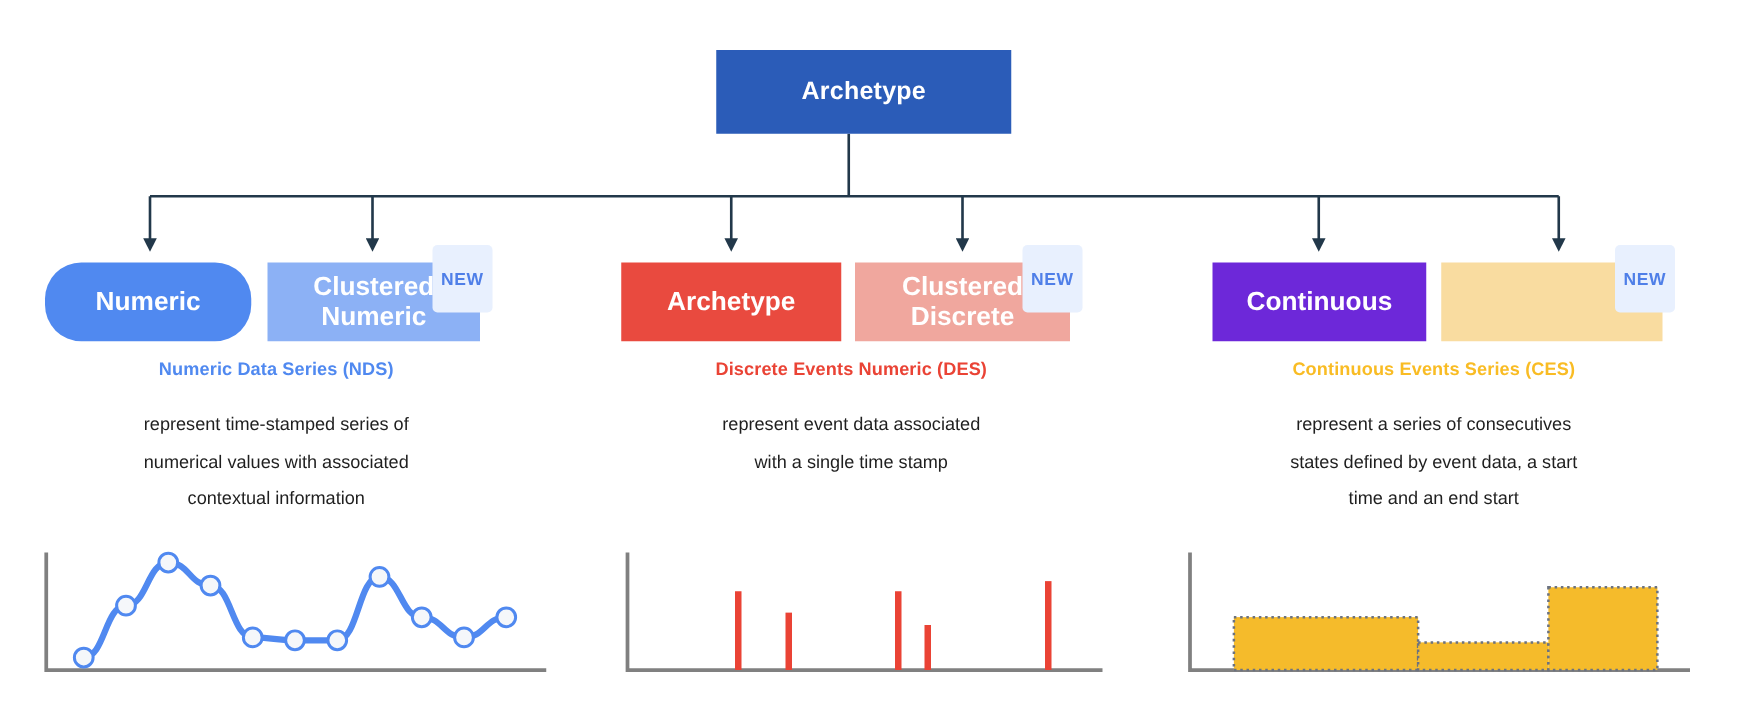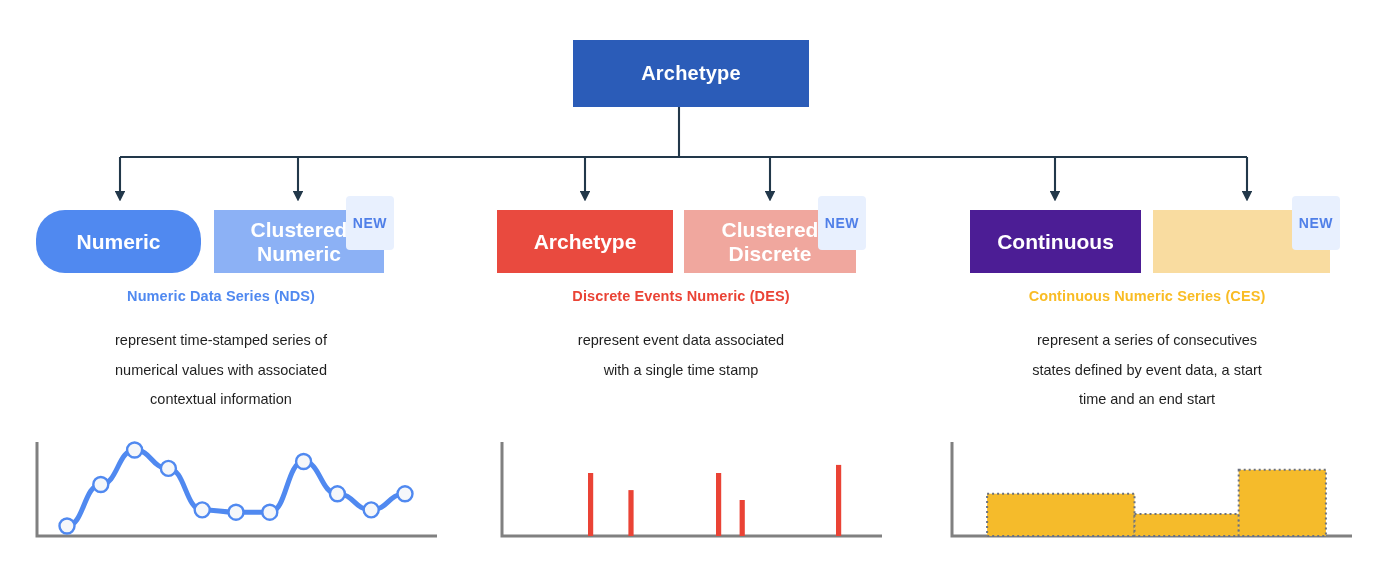--- a/index.html
+++ b/index.html
@@ -10,21 +10,21 @@
   .node{position:absolute;display:flex;align-items:center;justify-content:center;text-align:center;
         color:#ffffff;font-weight:bold;line-height:1.12;box-sizing:border-box;}
 
   #root-node{left:573px;top:40px;width:236px;height:67px;background:#2B5CB8;font-size:20px;letter-spacing:.2px;}
 
   .lvl2{height:63px;font-size:21px;}
   #node-numeric{left:36px;top:210px;width:165px;background:#5089F0;border-radius:29px;}
   #node-clustered-numeric{left:214px;top:210px;width:170px;background:#8CB1F5;}
   #node-discrete{left:497px;top:210px;width:176px;background:#E94A3F;}
   #node-clustered-discrete{left:684px;top:210px;width:172px;background:#F0A79E;}
-  #node-continuous{left:970px;top:210px;width:171px;background:#4c1d95;}
+  #node-continuous{left:970px;top:210px;width:171px;background:#6d28d9;}
   #node-clustered-continuous{left:1153px;top:210px;width:177px;background:#F9DCA0;}
 
   .new-badge{position:absolute;top:-14px;right:-10px;background:#E8F0FE;color:#4F7FE8;
              font-size:14px;font-weight:bold;letter-spacing:.5px;padding:20px 7px;border-radius:4px;
              line-height:1;font-family:"Liberation Sans",sans-serif;}
 
   
   #connectors{position:absolute;left:0;top:0;width:1391px;height:580px;pointer-events:none;}
 
   
@@ -107,21 +107,21 @@
 
   <div class="desc" id="desc-des">
     <div class="title">Discrete Events Numeric (DES)</div>
     <div class="body">
       <div>represent event data associated</div>
       <div>with a single time stamp</div>
     </div>
   </div>
 
   <div class="desc" id="desc-ces">
-    <div class="title">Continuous Numeric Series (CES)</div>
+    <div class="title">Continuous Events Series (CES)</div>
     <div class="body">
       <div>represent a series of consecutives</div>
       <div>states defined by event data, a start</div>
       <div>time and an end start</div>
     </div>
   </div>
 
   <svg class="chart" id="chart-nds" viewBox="0 0 420 120" width="420" height="120">
       <path d="M 12 12 L 12 106 L 412 106" stroke="#808080" stroke-width="3" fill="none"></path>
       <path d="M 42.0 96.0 C 58.9 96.0, 58.9 54.5, 75.8 54.5 C 92.7 54.5, 92.7 20.0, 109.6 20.0 C 126.5 20.0, 126.5 38.4, 143.4 38.4 C 160.3 38.4, 160.3 79.9, 177.2 79.9 C 194.1 79.9, 194.1 82.2, 211.0 82.2 C 227.9 82.2, 227.9 82.2, 244.8 82.2 C 261.7 82.2, 261.7 31.5, 278.6 31.5 C 295.5 31.5, 295.5 63.8, 312.4 63.8 C 329.3 63.8, 329.3 79.9, 346.2 79.9 C 363.1 79.9, 363.1 63.8, 380.0 63.8" stroke="#5089F0" stroke-width="5" fill="none" stroke-linecap="round" stroke-linejoin="round"></path>

